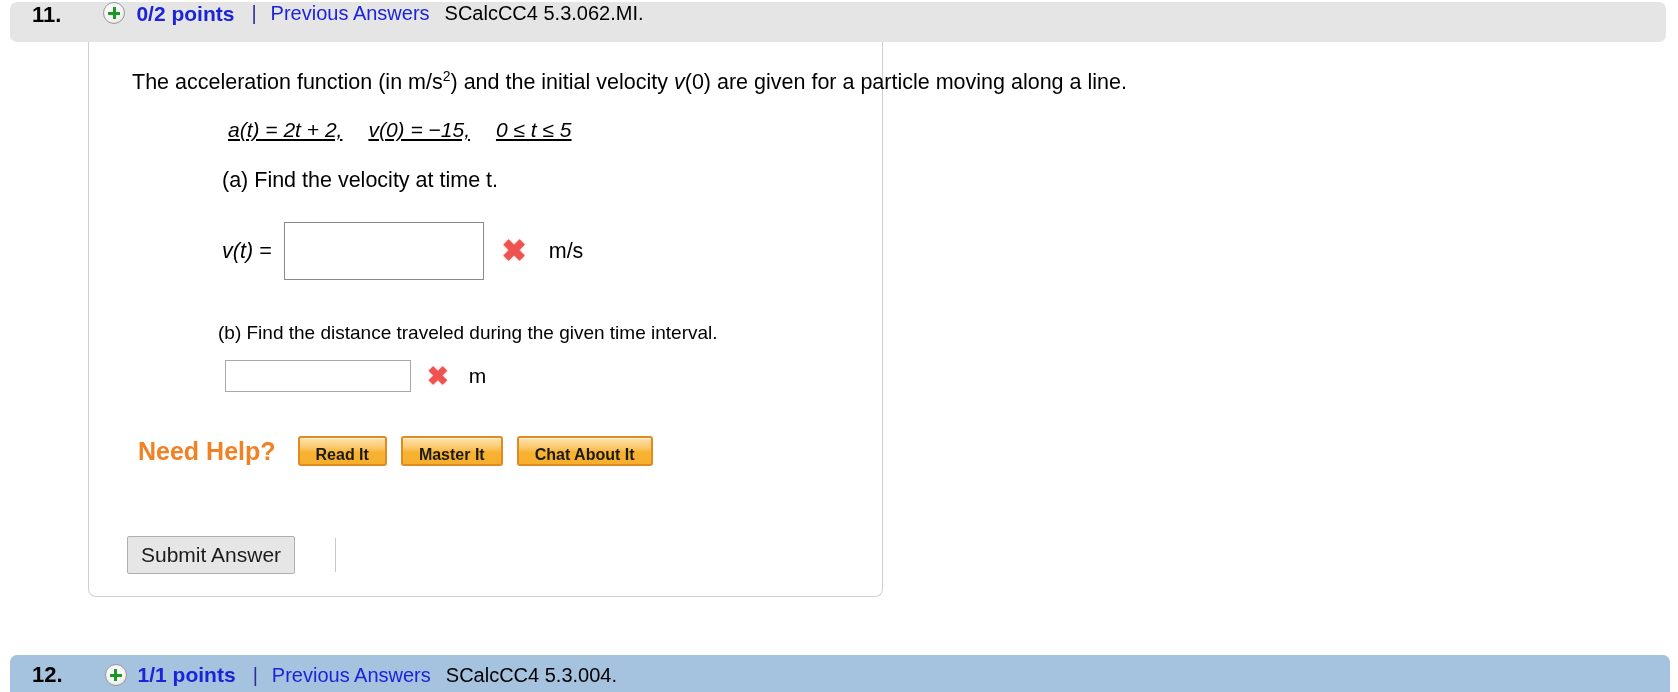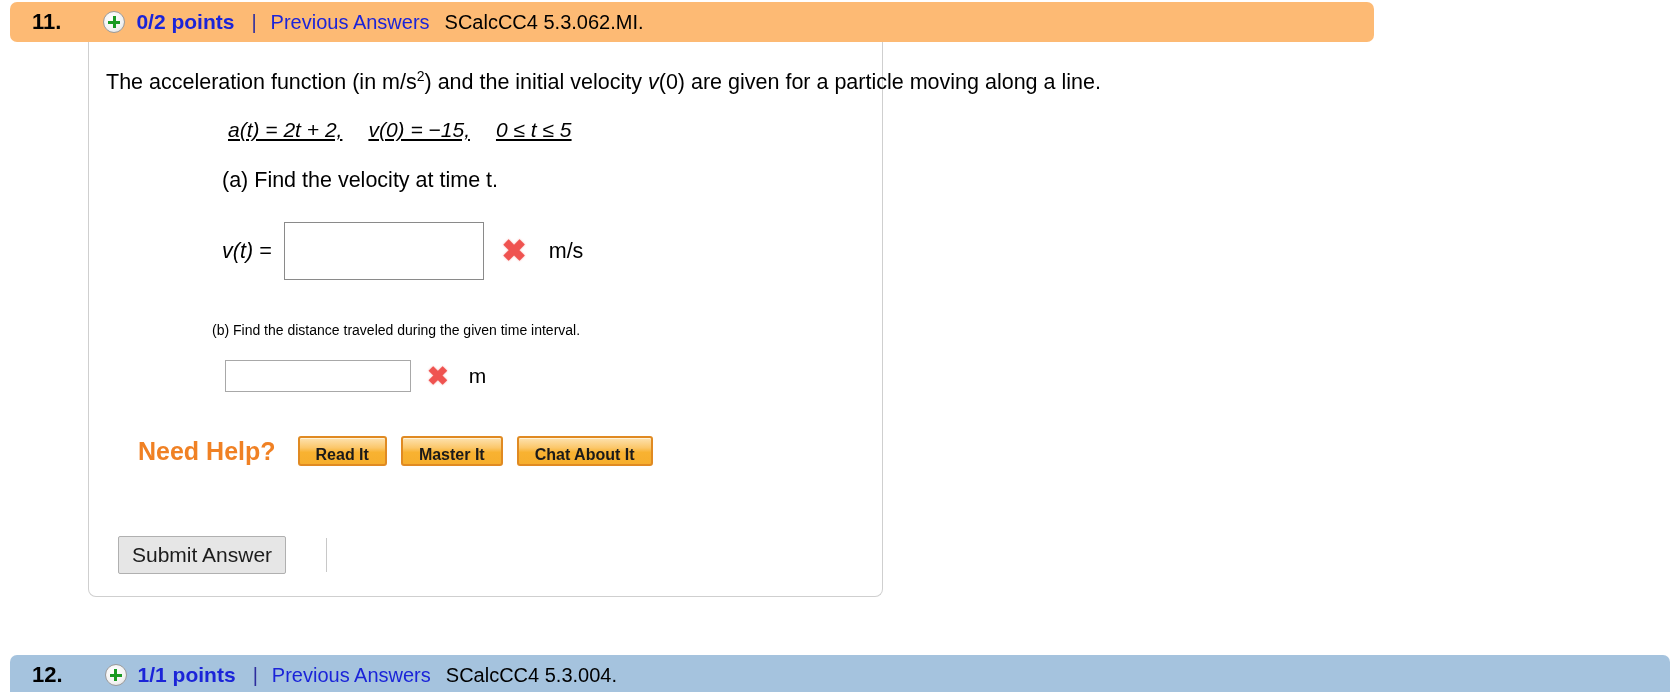--- a/index.html
+++ b/index.html
@@ -14,27 +14,27 @@
     color: #000000;
     overflow: hidden;
     position: relative;
   }
 
   
   .q-header {
     position: absolute;
     left: 10px;
     top: 2px;
-    width: 1364px;
+    width: 1656px;
     height: 40px;
-    background: #fdba74;
+    background: #e5e5e5;
     border-radius: 7px;
     box-sizing: border-box;
     display: flex;
-    align-items: center;
+    align-items: flex-start;
     padding-left: 22px;
   }
   .q-number {
     font-size: 22px;
     font-weight: bold;
     color: #000;
     letter-spacing: 0px;
   }
   .plus-badge {
     width: 22px;
@@ -99,21 +99,21 @@
     height: 555px;
     background: #ffffff;
     border: 1px solid #cfcfcf;
     border-top: none;
     border-radius: 0 0 8px 8px;
     box-sizing: border-box;
   }
 
   .prompt {
     position: absolute;
-    left: 106px;
+    left: 132px;
     top: 68px;
     font-size: 21.5px;
     white-space: nowrap;
     line-height: 1.2;
   }
   .prompt sup { font-size: 14px; vertical-align: super; }
   .var { font-style: italic; }
 
   .equation {
     position: absolute;
@@ -162,23 +162,23 @@
     text-shadow: 0 0 2px rgba(239,83,80,0.55);
     line-height: 1;
   }
   .unit {
     font-size: 21.5px;
     margin-left: 22px;
   }
 
   .part-b-label {
     position: absolute;
-    left: 212px;
+    left: 218px;
     top: 322px;
-    font-size: 14px;
+    font-size: 19px;
     white-space: nowrap;
   }
 
   .answer-row-b {
     position: absolute;
     left: 225px;
     top: 360px;
     display: flex;
     align-items: center;
     white-space: nowrap;
@@ -236,21 +236,21 @@
     padding: 8px 16px;
     margin-right: 14px;
     cursor: pointer;
     white-space: nowrap;
     box-sizing: border-box;
   }
 
   
   .action-row {
     position: absolute;
-    left: 118px;
+    left: 127px;
     top: 536px;
     display: flex;
     align-items: center;
     gap: 20px;
   }
   .action-btn {
     height: 38px;
     background: #e6e6e6;
     border: 1px solid #b0b0b0;
     border-radius: 2px;

